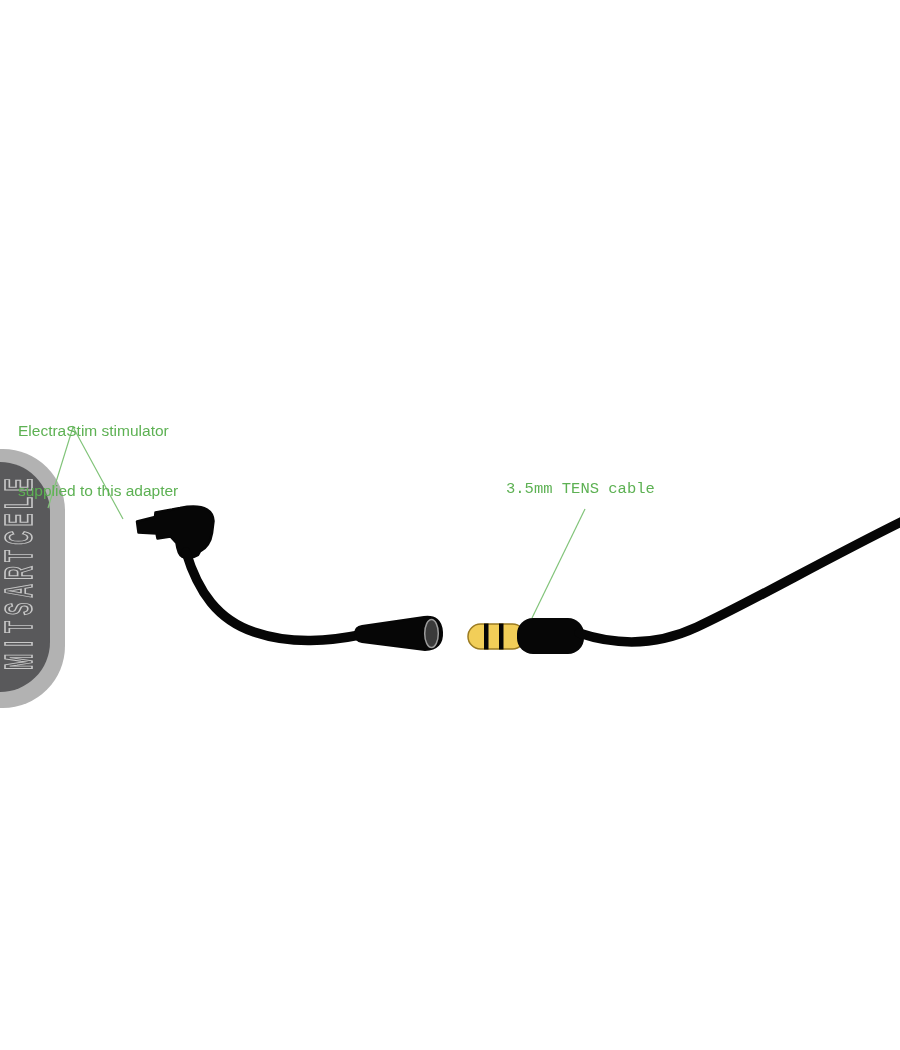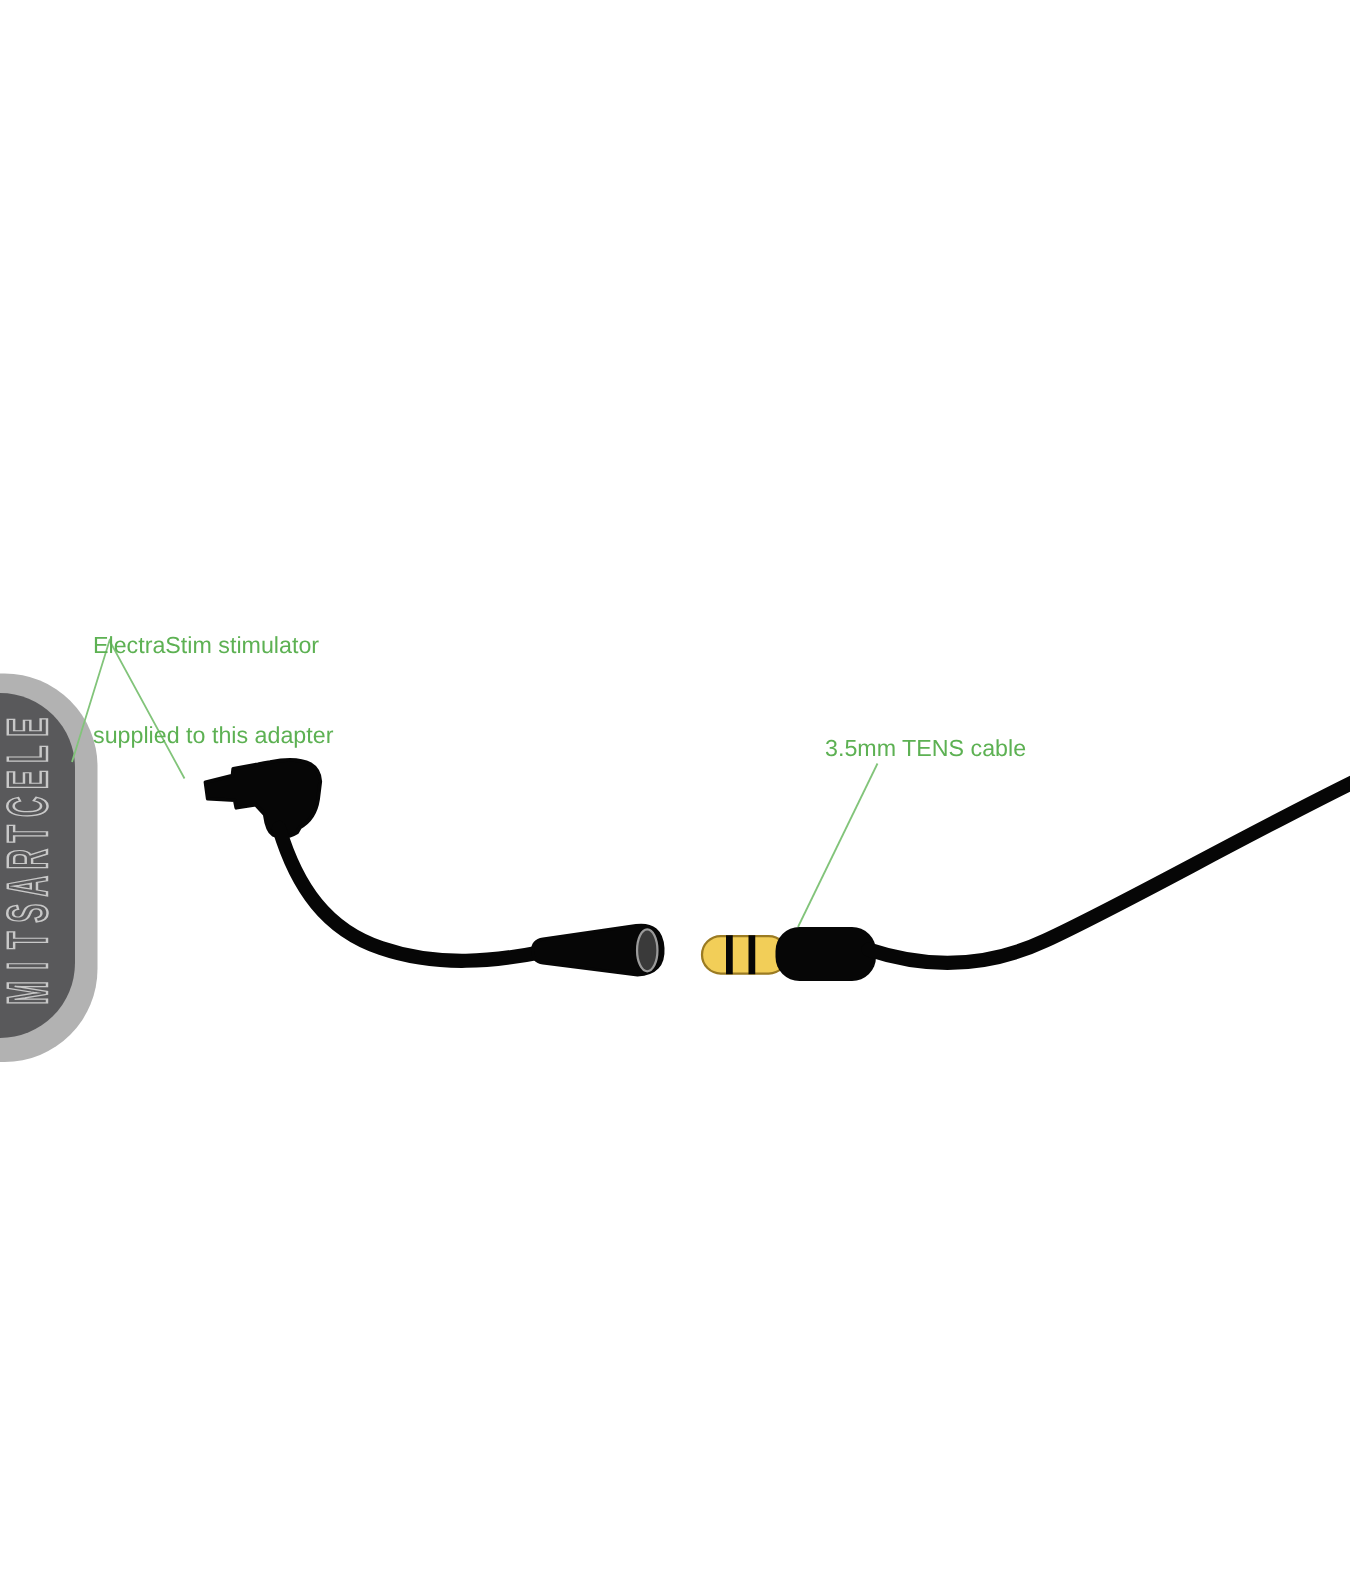--- a/index.html
+++ b/index.html
@@ -60,24 +60,23 @@
   .pointer {
     fill: none;
     stroke-width: 1.2;
   }
   
   .label {
     position: absolute;
     font-size: 15.5px;
     line-height: 20px;
     white-space: pre;
-    margin-left: 44px;
   }
   .label-stim { left: 18px; top: 381px; }
-  .label-tens { left: 506px; top: 450px; }
+  .label-tens { left: 506px; top: 439px; font-family: Liberation Mono, monospace; }
 </style>
 </head>
 <body>
 
 <div class="stage" style="background-color: rgb(255, 255, 255);">
 
   <div class="device-outer" style="background-color: rgb(178, 178, 178);">
     <div class="device-inner" style="background-color: rgb(89, 89, 91);"></div>
   </div>
   <div class="device-label" style="-webkit-text-stroke-color: rgb(200, 200, 200);">

